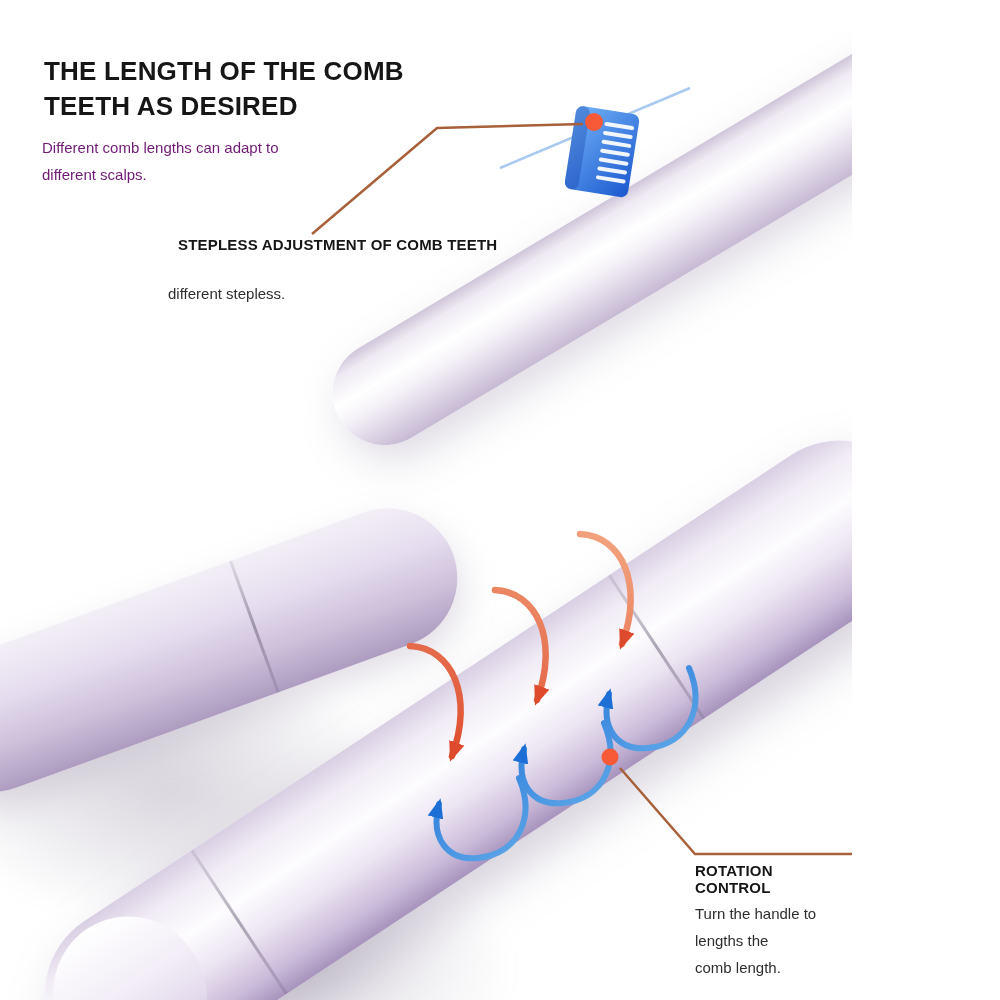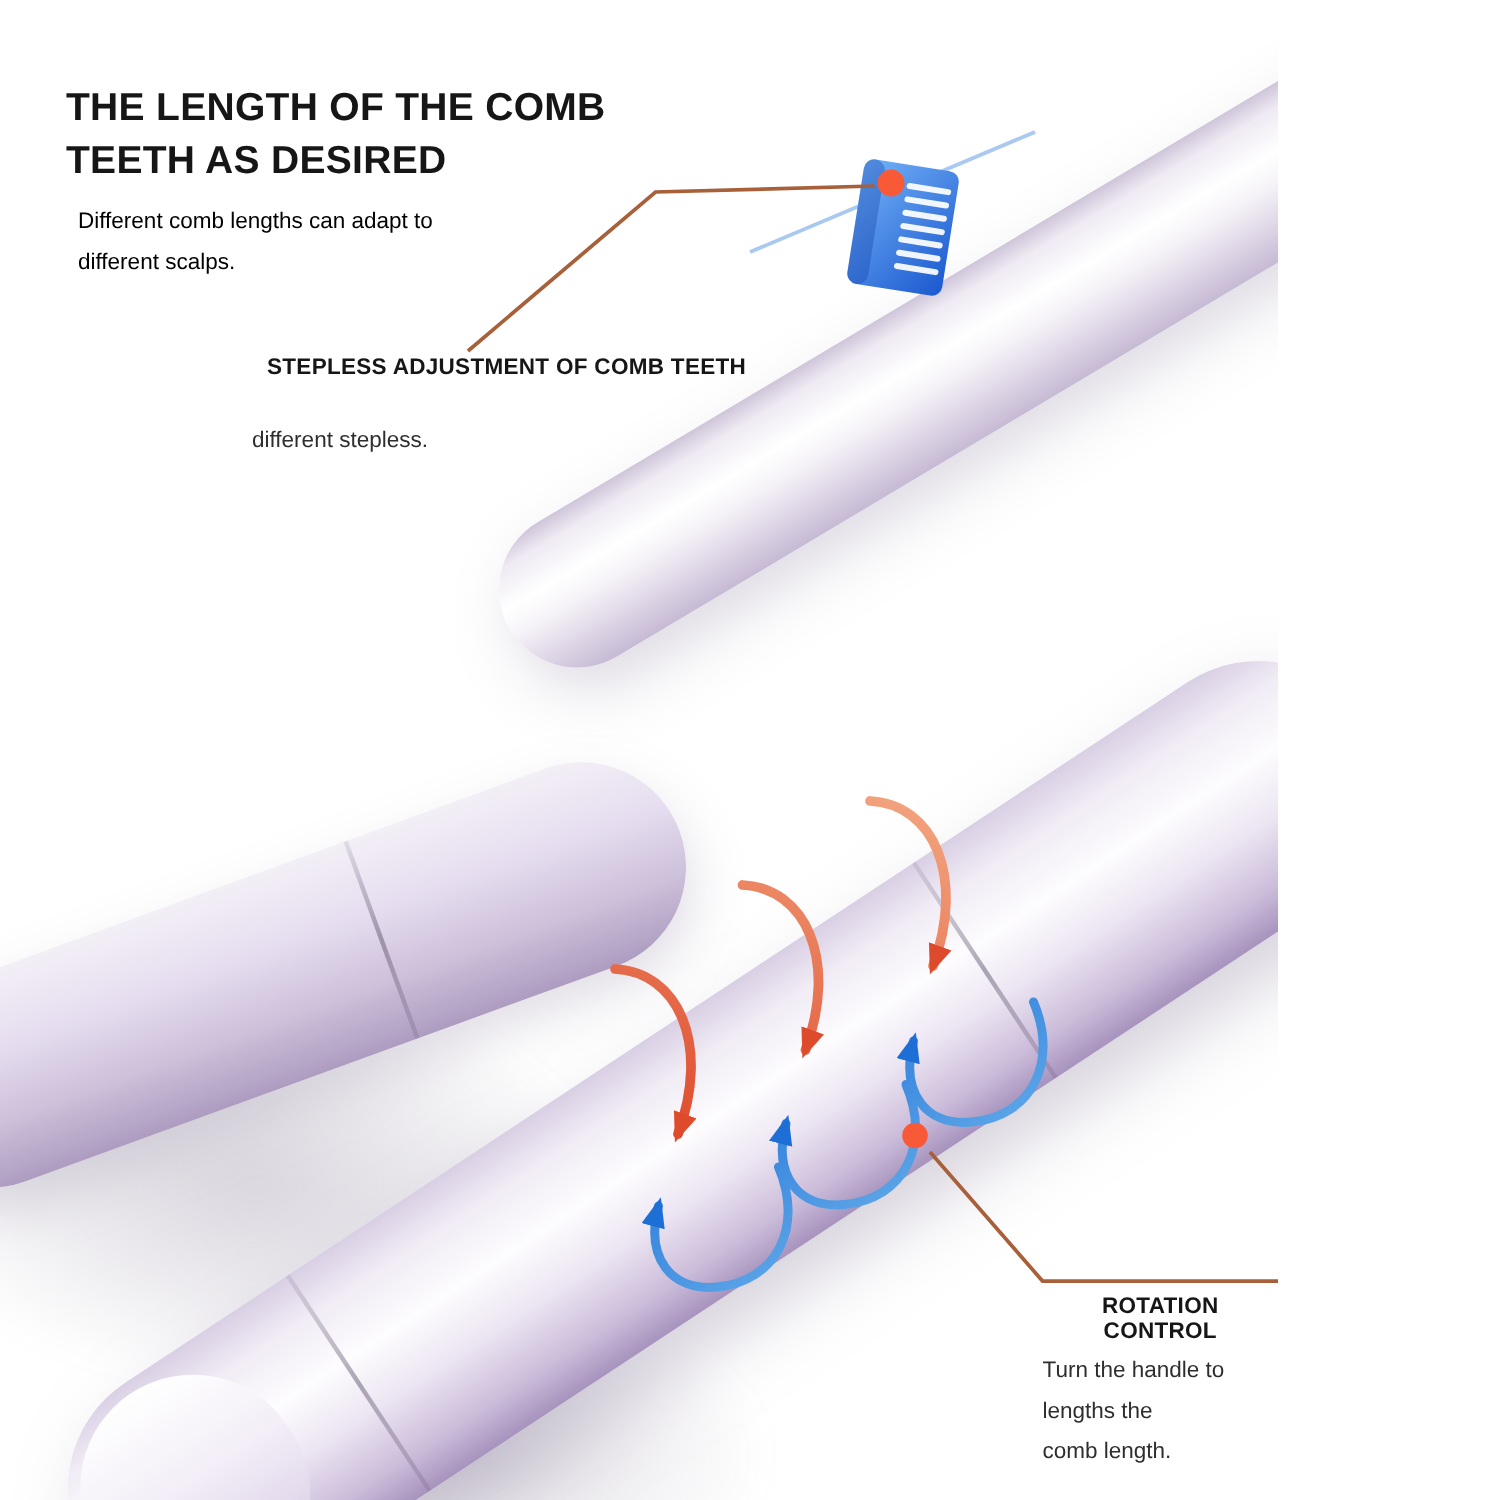--- a/index.html
+++ b/index.html
@@ -38,26 +38,26 @@
   }
   .seam{position:absolute;top:0;width:3px;height:100%;
     background:linear-gradient(to bottom,rgba(90,78,105,0.12),rgba(90,78,105,0.48) 50%,rgba(90,78,105,0.18));}
   .tip{
     position:absolute;left:10px;top:8px;width:150px;height:156px;border-radius:78px;
     background:linear-gradient(to bottom,#ffffff 0%,#f3eef7 45%,#e4dbed 75%,#d2c4e0 100%);
   }
   
   .txt{position:absolute;}
   .title{left:44px;top:54px;font-size:26px;font-weight:bold;line-height:35px;color:#161616;letter-spacing:0.2px;}
-  .intro{left:52px;top:134px;font-size:15px;line-height:27px;color:#000000;}
+  .intro{left:42px;top:134px;font-size:15px;line-height:27px;color:#701a75;}
   .callout-head{font-size:15px;font-weight:bold;color:#161616;letter-spacing:0.2px;}
   .callout-body{font-size:15px;line-height:27px;color:#2e2e2e;}
   .stepless-head{left:168px;top:236px;margin-left:10px;}
   .stepless-body{left:168px;top:280px;}
-  .rotation-head{left:695px;top:862px;text-align:center;}
+  .rotation-head{left:695px;top:862px;}
   .rotation-body{left:695px;top:900px;}
   .overlay{position:absolute;left:0;top:0;}
 </style>
 </head>
 <body>
 
 <div class="canvas">
 
   <div class="floor-shadow shadow-a"></div>
   <div class="floor-shadow shadow-b"></div>

